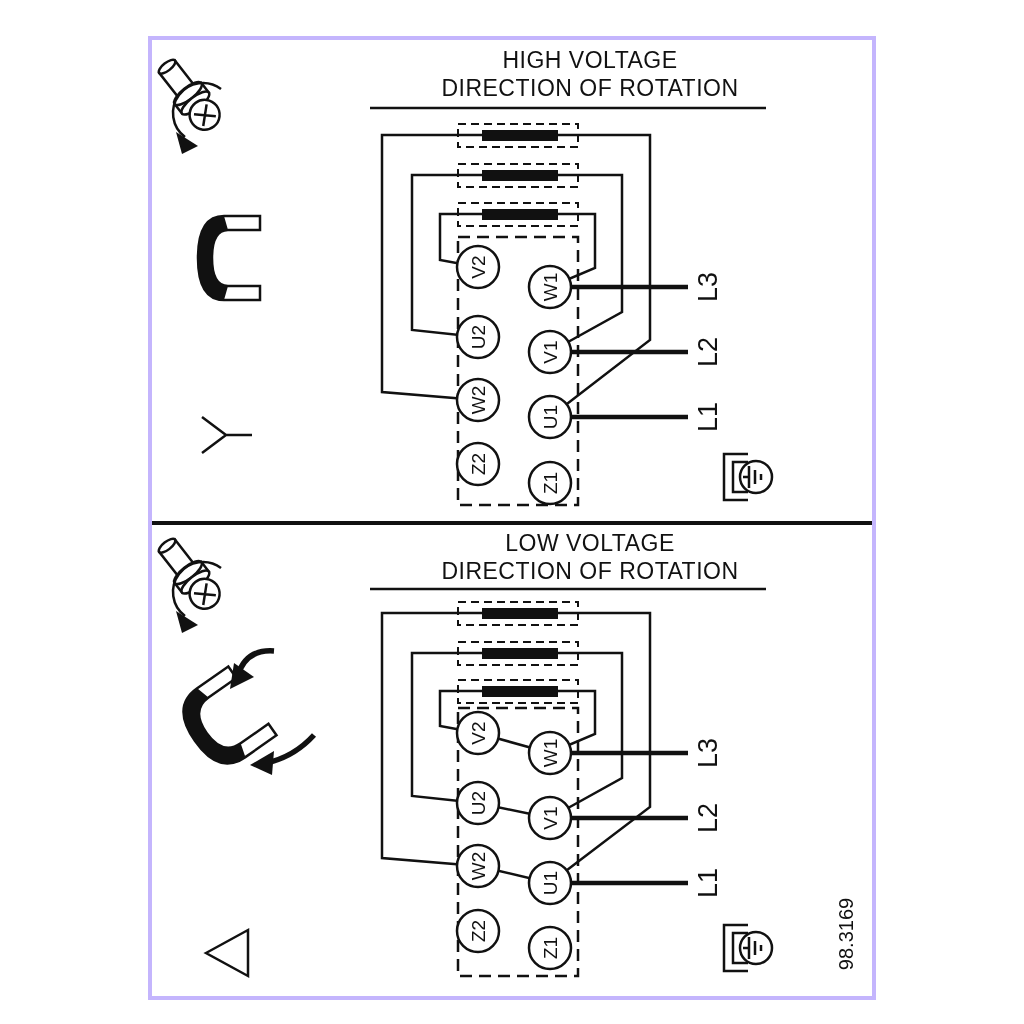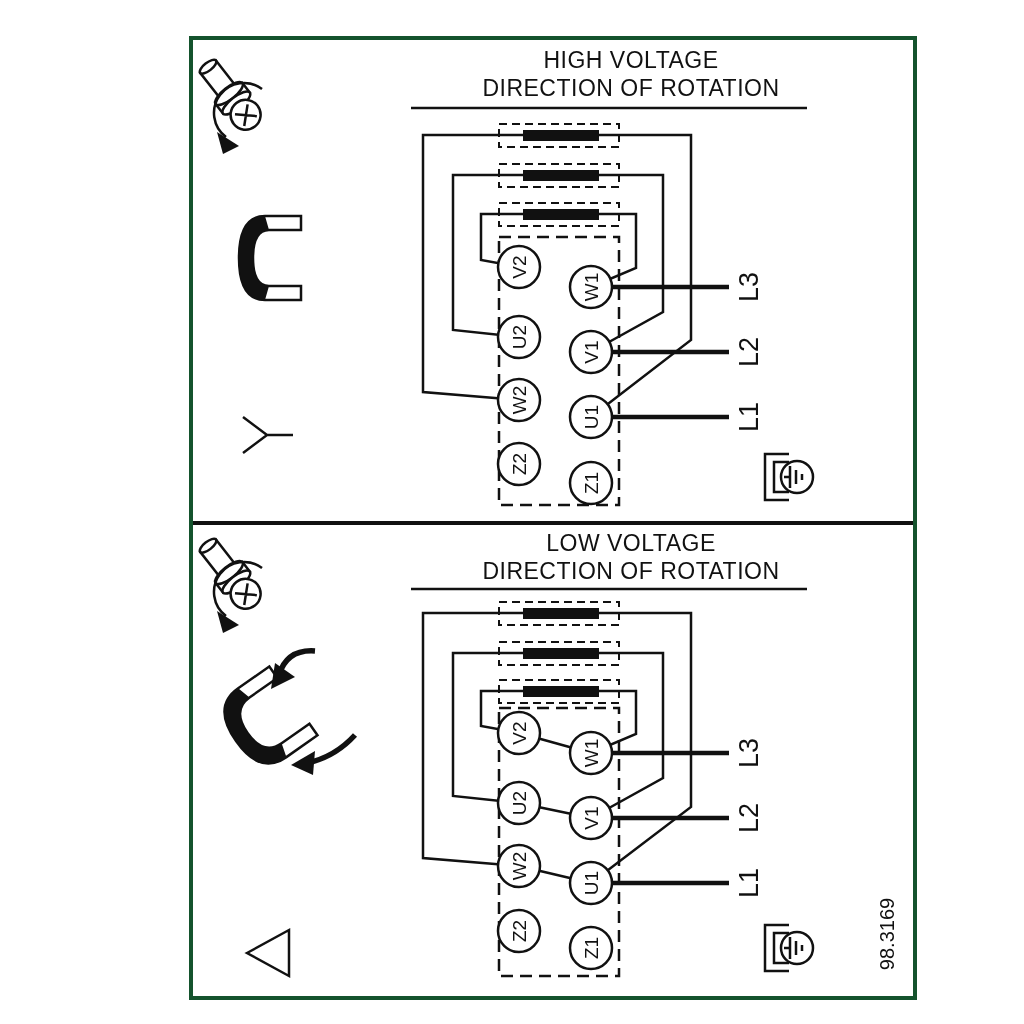--- a/index.html
+++ b/index.html
@@ -1,18 +1,18 @@
 <!DOCTYPE html>
 <html><head>
 <meta charset="utf-8">
 <style>
   * { margin:0; padding:0; box-sizing:border-box; }
   html,body { width:1024px; height:1024px; background:#ffffff; font-family:"Liberation Sans", sans-serif; }
   .page { position:relative; width:1024px; height:1024px; background:#fff; overflow:hidden; }
-  .frame { position:absolute; left:148px; top:36px; width:728px; height:964px; border:4px solid #14532d; background:#fff;margin-left:41px; }
+  .frame { position:absolute; left:148px; top:36px; width:728px; height:964px; border:4px solid #c4b5fd; background:#fff; }
   .panel { position:relative; width:720px; }
   .panel-high { height:485px; border-bottom:4px solid #111; }
   .panel-low  { height:418px;border-radius:24px; }
   svg { display:block; }
 
   .title      { font-size:23px; fill:#111; text-anchor:middle; letter-spacing:0.5px; }
   .title-rule { stroke:#111; stroke-width:2.5; }
   .shape   { fill:#fff; stroke:#111; stroke-width:2.5; }
   .fillb   { fill:#111; stroke:none; }
   .wire    { fill:none; stroke:#111; stroke-width:2.5; }

